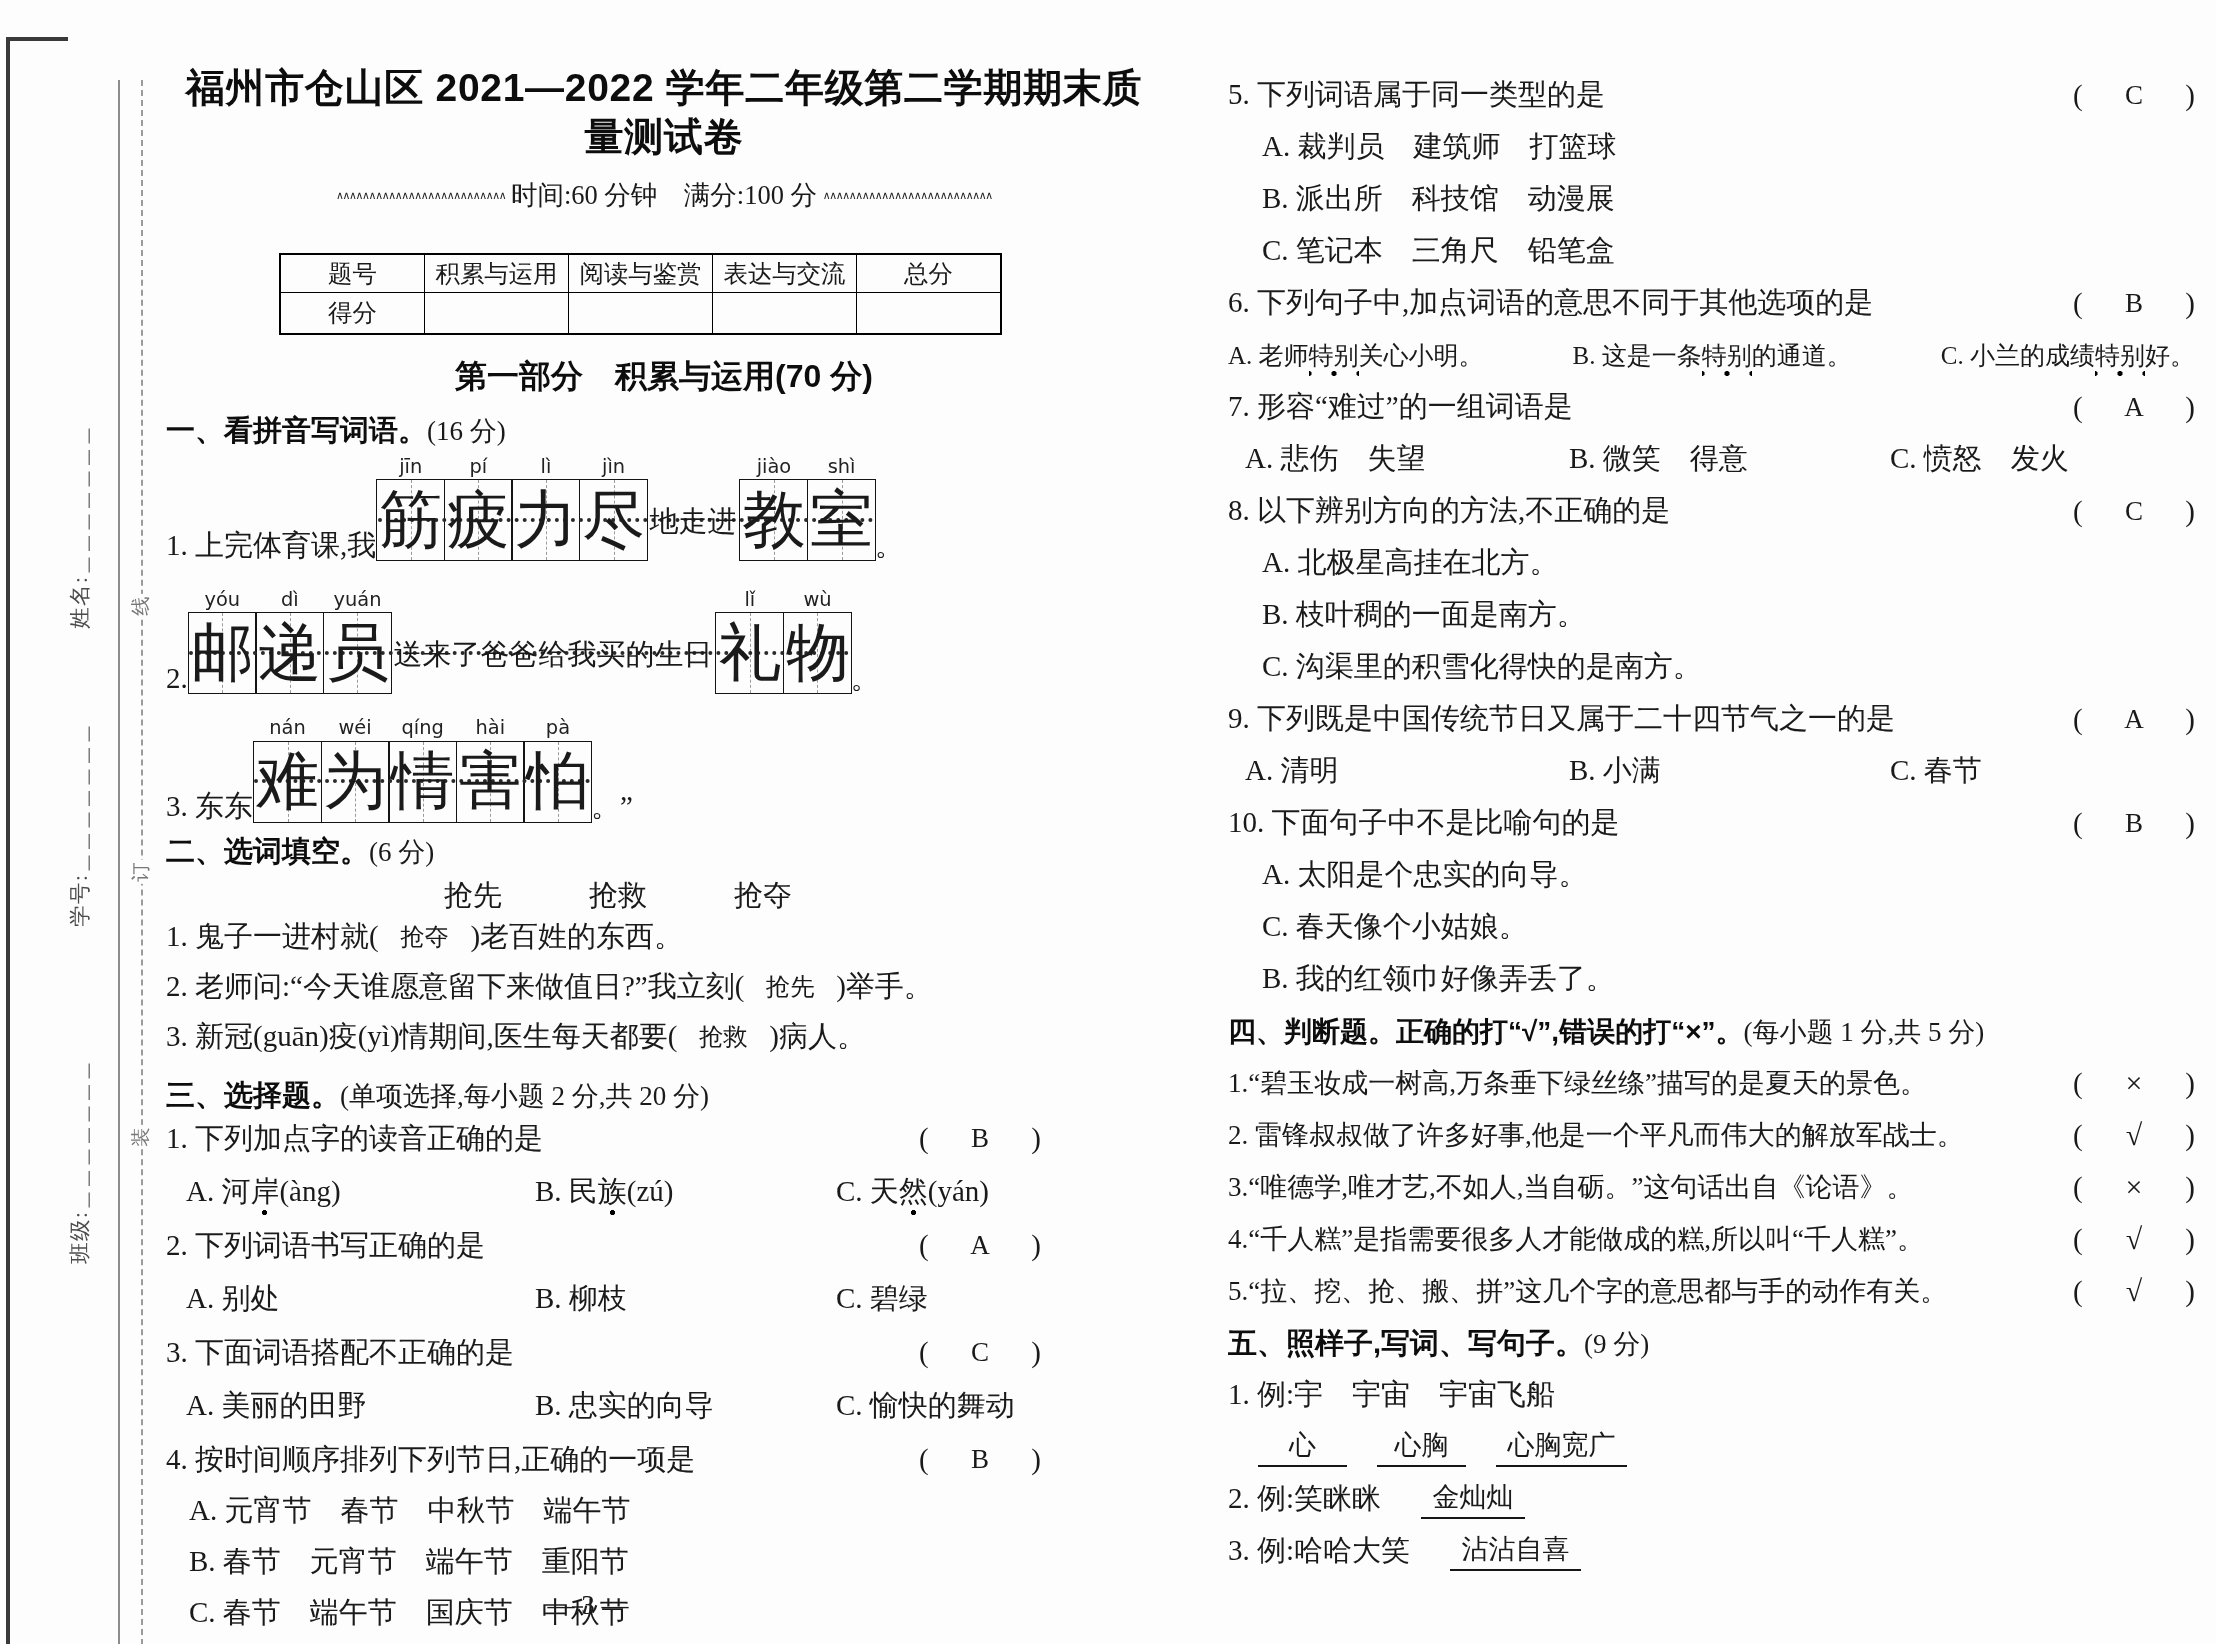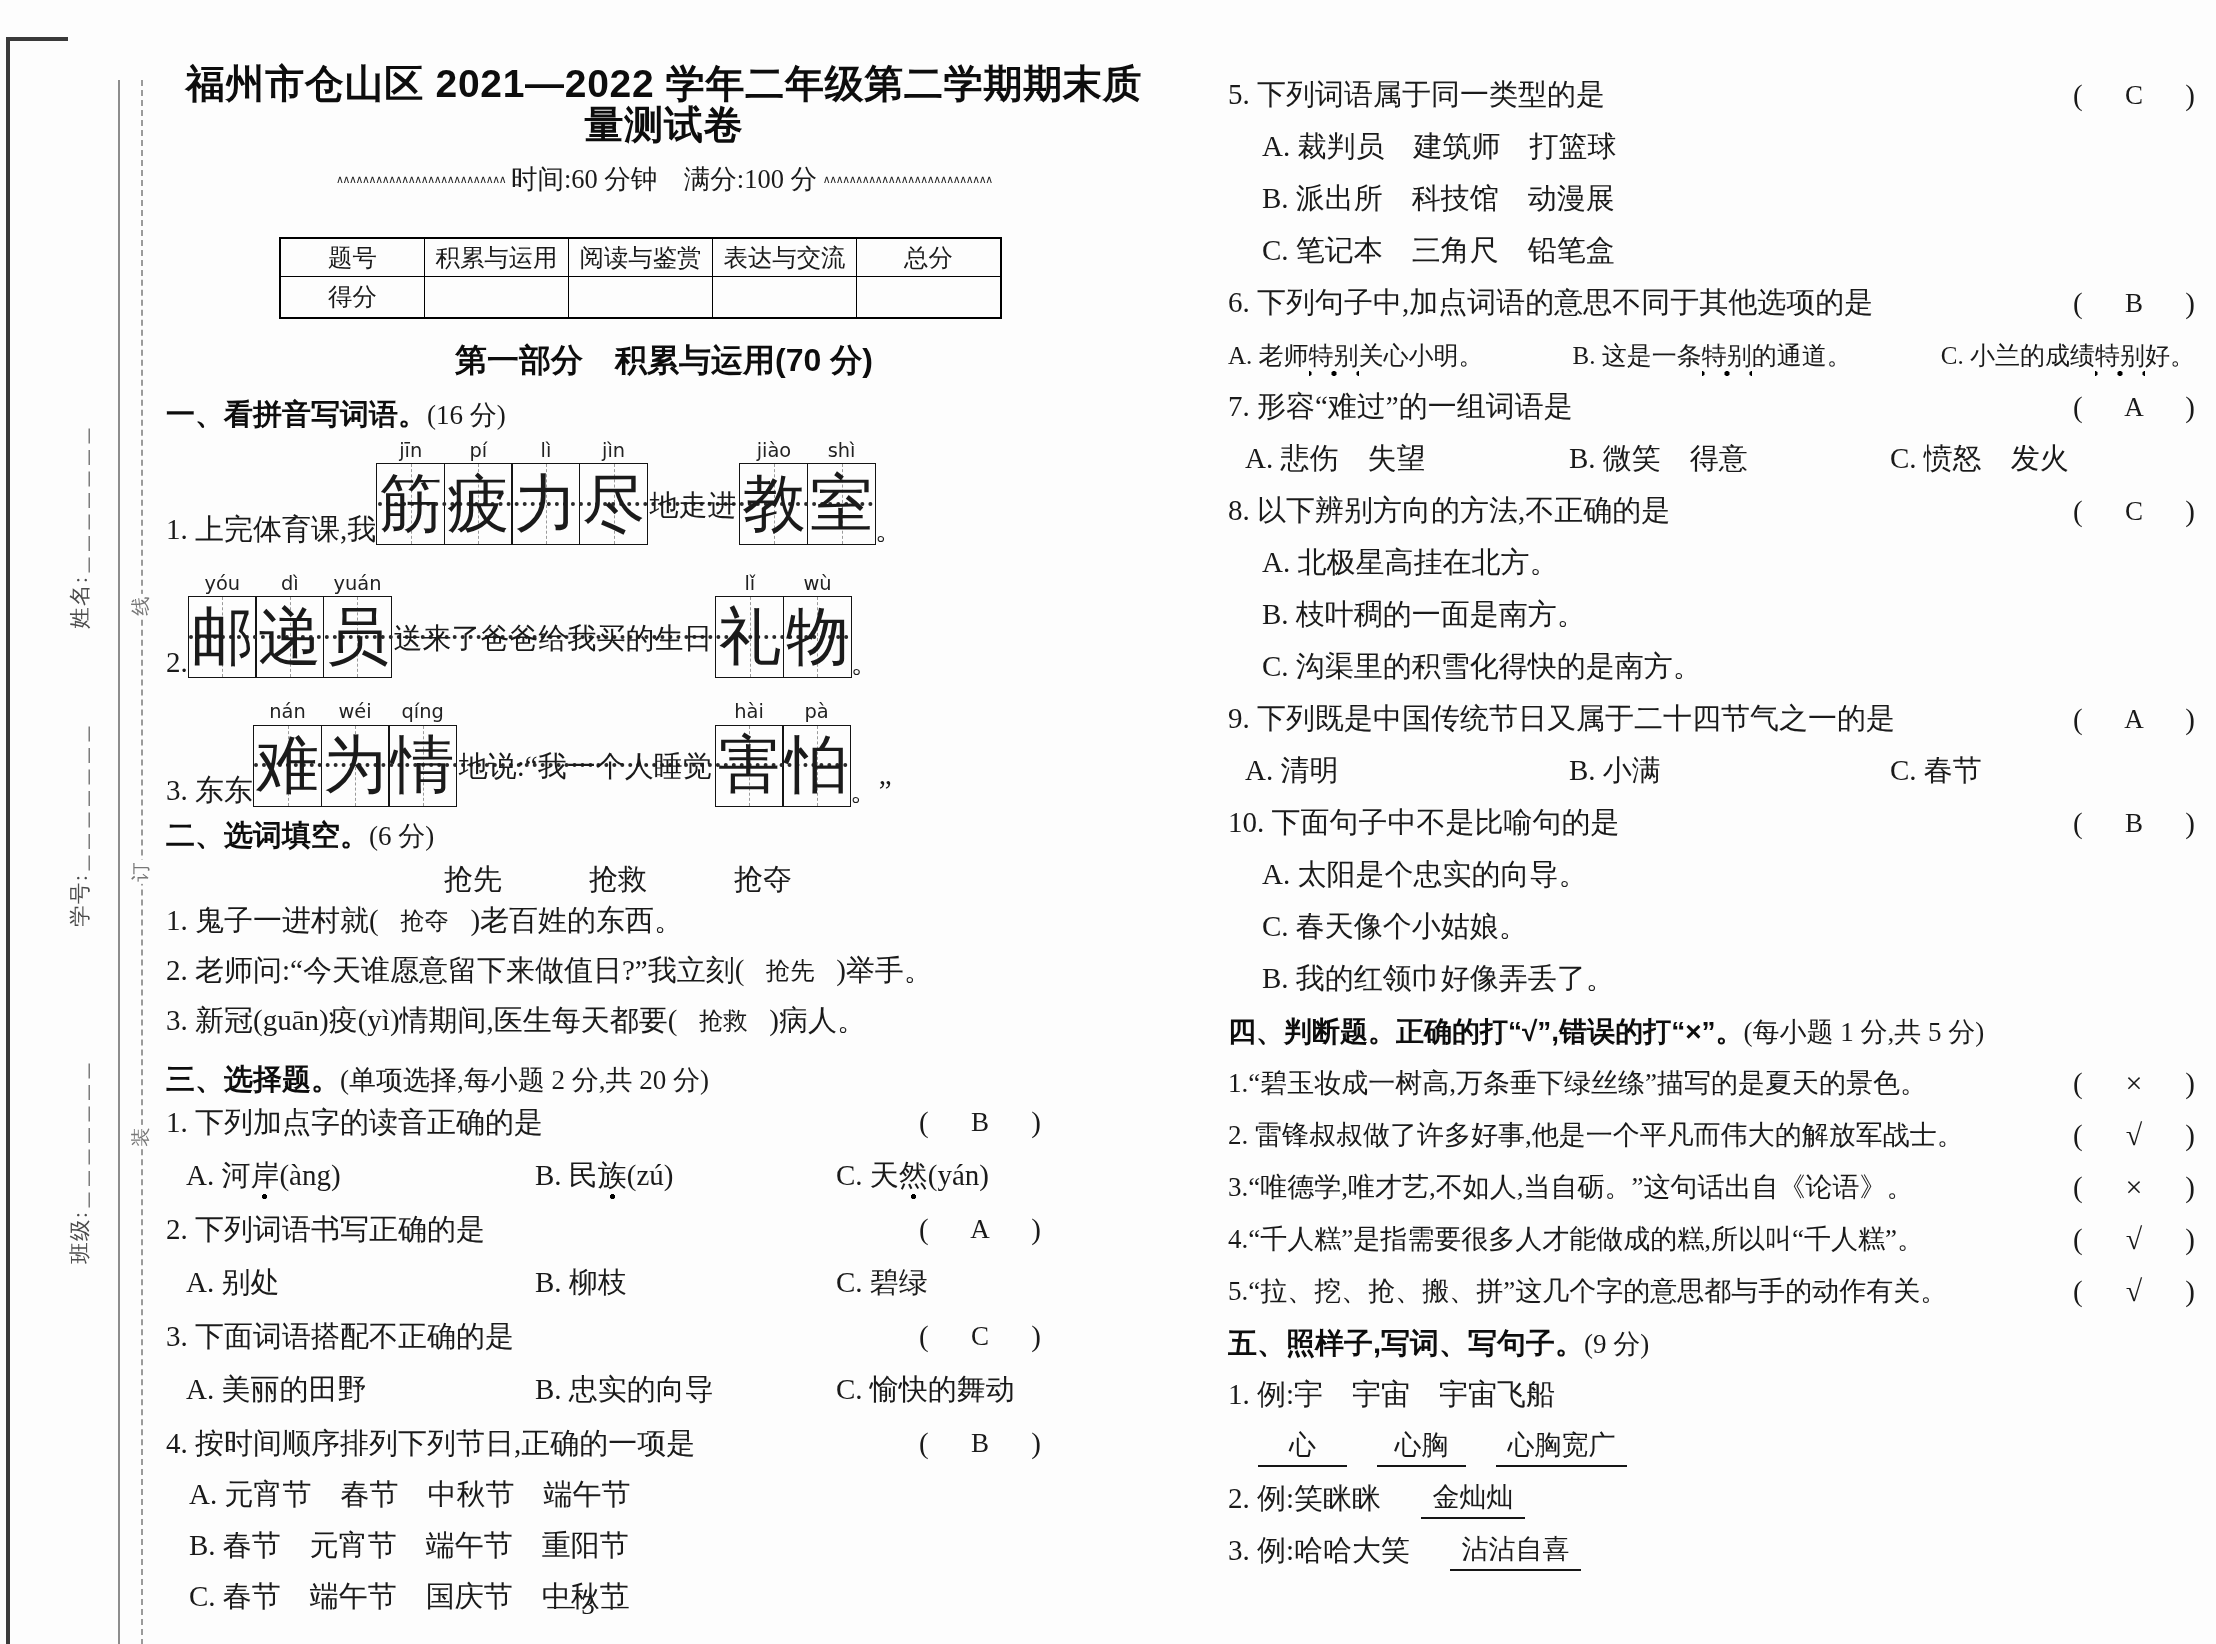--- a/index.html
+++ b/index.html
@@ -19,21 +19,21 @@
           font-size:21.5px;color:#4a4a4a;letter-spacing:1.4px;}
   .vlabel .uline-txt{letter-spacing:0;}
   .bchar{position:absolute;transform:translate(-50%,-50%) rotate(-90deg);font-size:19.4px;color:#777;
          background:#fdfdfd;padding:0 2.2px;line-height:1;}
 
   
   .col-left{position:absolute;left:166px;top:63px;width:996px;}
   .col-right{position:absolute;left:1228px;top:69px;width:967px;}
 
   h1.title{margin:0;font-family:"Liberation Sans","DejaVu Sans",sans-serif;font-weight:900;
-           font-size:39px;line-height:41px;text-align:center;letter-spacing:0.7px;color:#0d0d0d;}
+           font-size:39px;line-height:49px;text-align:center;letter-spacing:0.7px;color:#0d0d0d;}
 
   .deco{margin-top:16px;display:flex;align-items:center;justify-content:center;}
   .zig{font-family:"DejaVu Sans",sans-serif;font-size:10.8px;letter-spacing:-1.4px;color:#222;white-space:nowrap;}
   .exam-info{font-size:26.5px;margin:0 5.7px;white-space:pre;}
 
   table.score{border-collapse:collapse;margin:40px 0 0 113px;border:2.2px solid #000;}
   table.score td{border:1.4px solid #000;width:143px;text-align:center;font-size:24.4px;padding:0;margin-left:15px;}
   table.score tr.hd td{height:37px;}
   table.score tr.sc td{height:40px;}
 
@@ -259,21 +259,20 @@
                 <span class="hw">为</span>
               </span>
             </span>
           <span class="cell">
               <span class="py">qíng</span>
               <span class="bx">
                 <span class="hw">情</span>
               </span>
             </span>
         </span>
-        <span class="mid">地说:“我一个人睡觉</span>
         <span class="bgroup">
           <span class="cell">
               <span class="py">hài</span>
               <span class="bx">
                 <span class="hw">害</span>
               </span>
             </span>
           <span class="cell">
               <span class="py">pà</span>
               <span class="bx">

